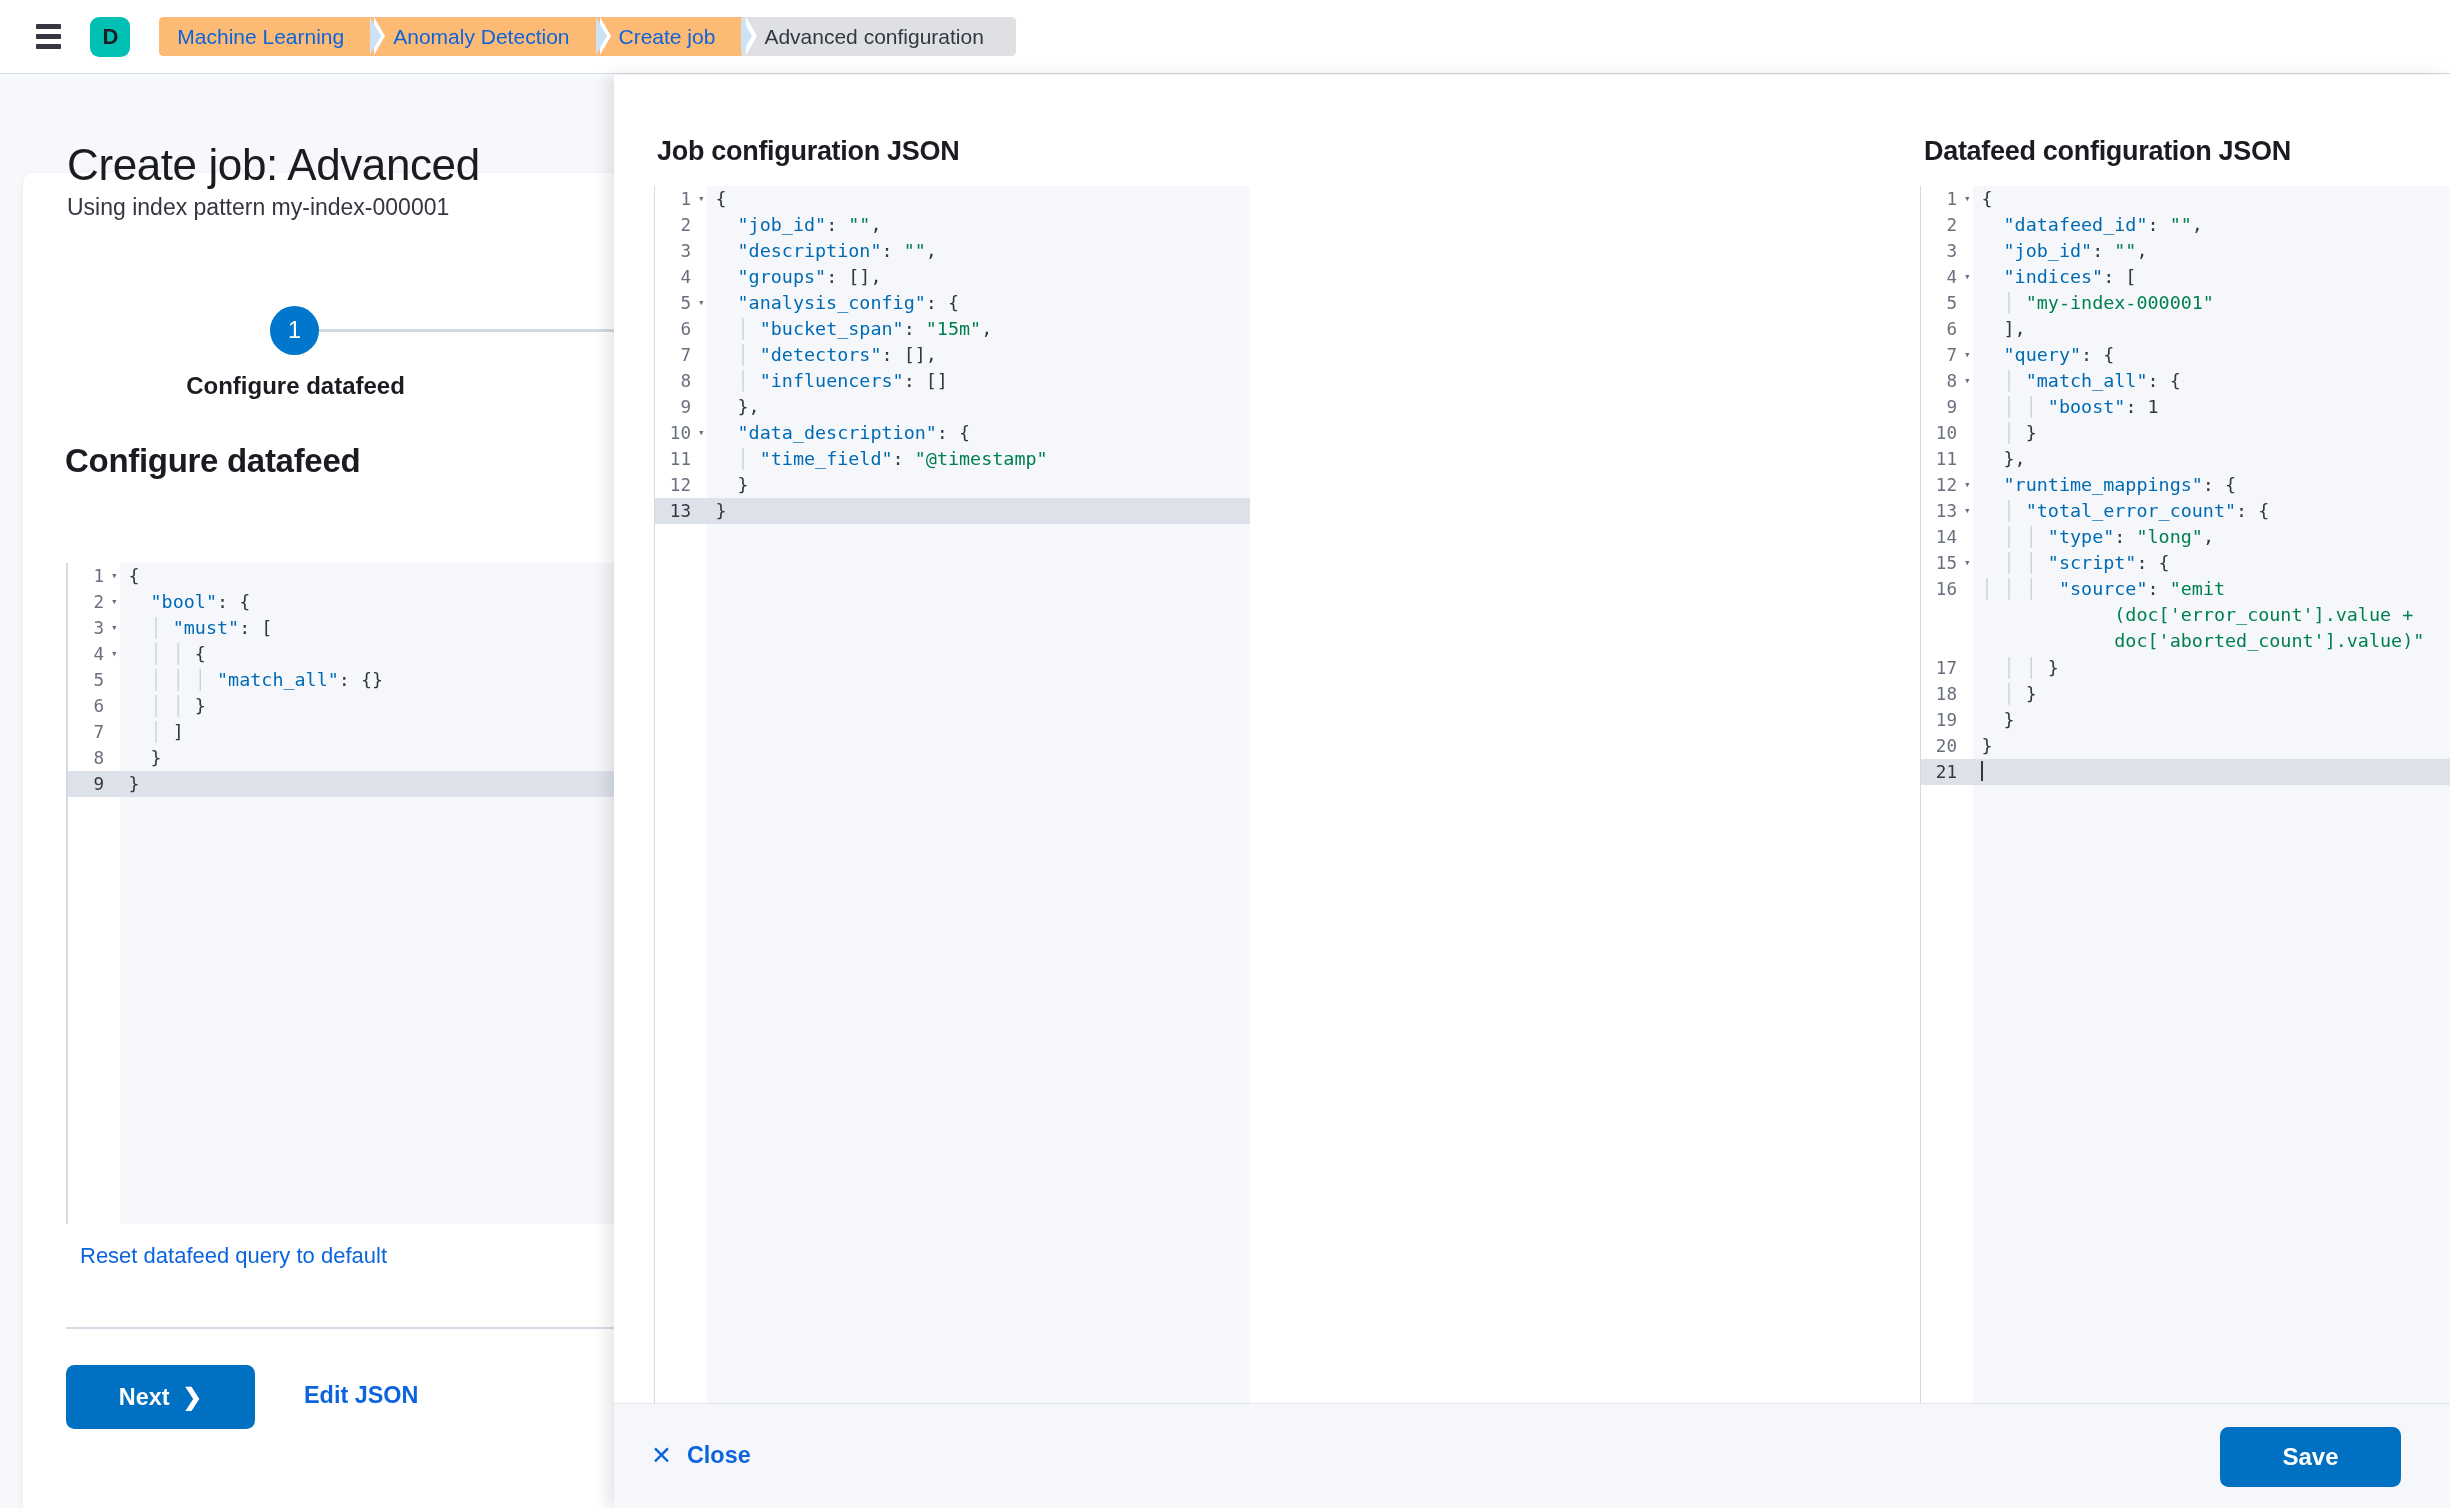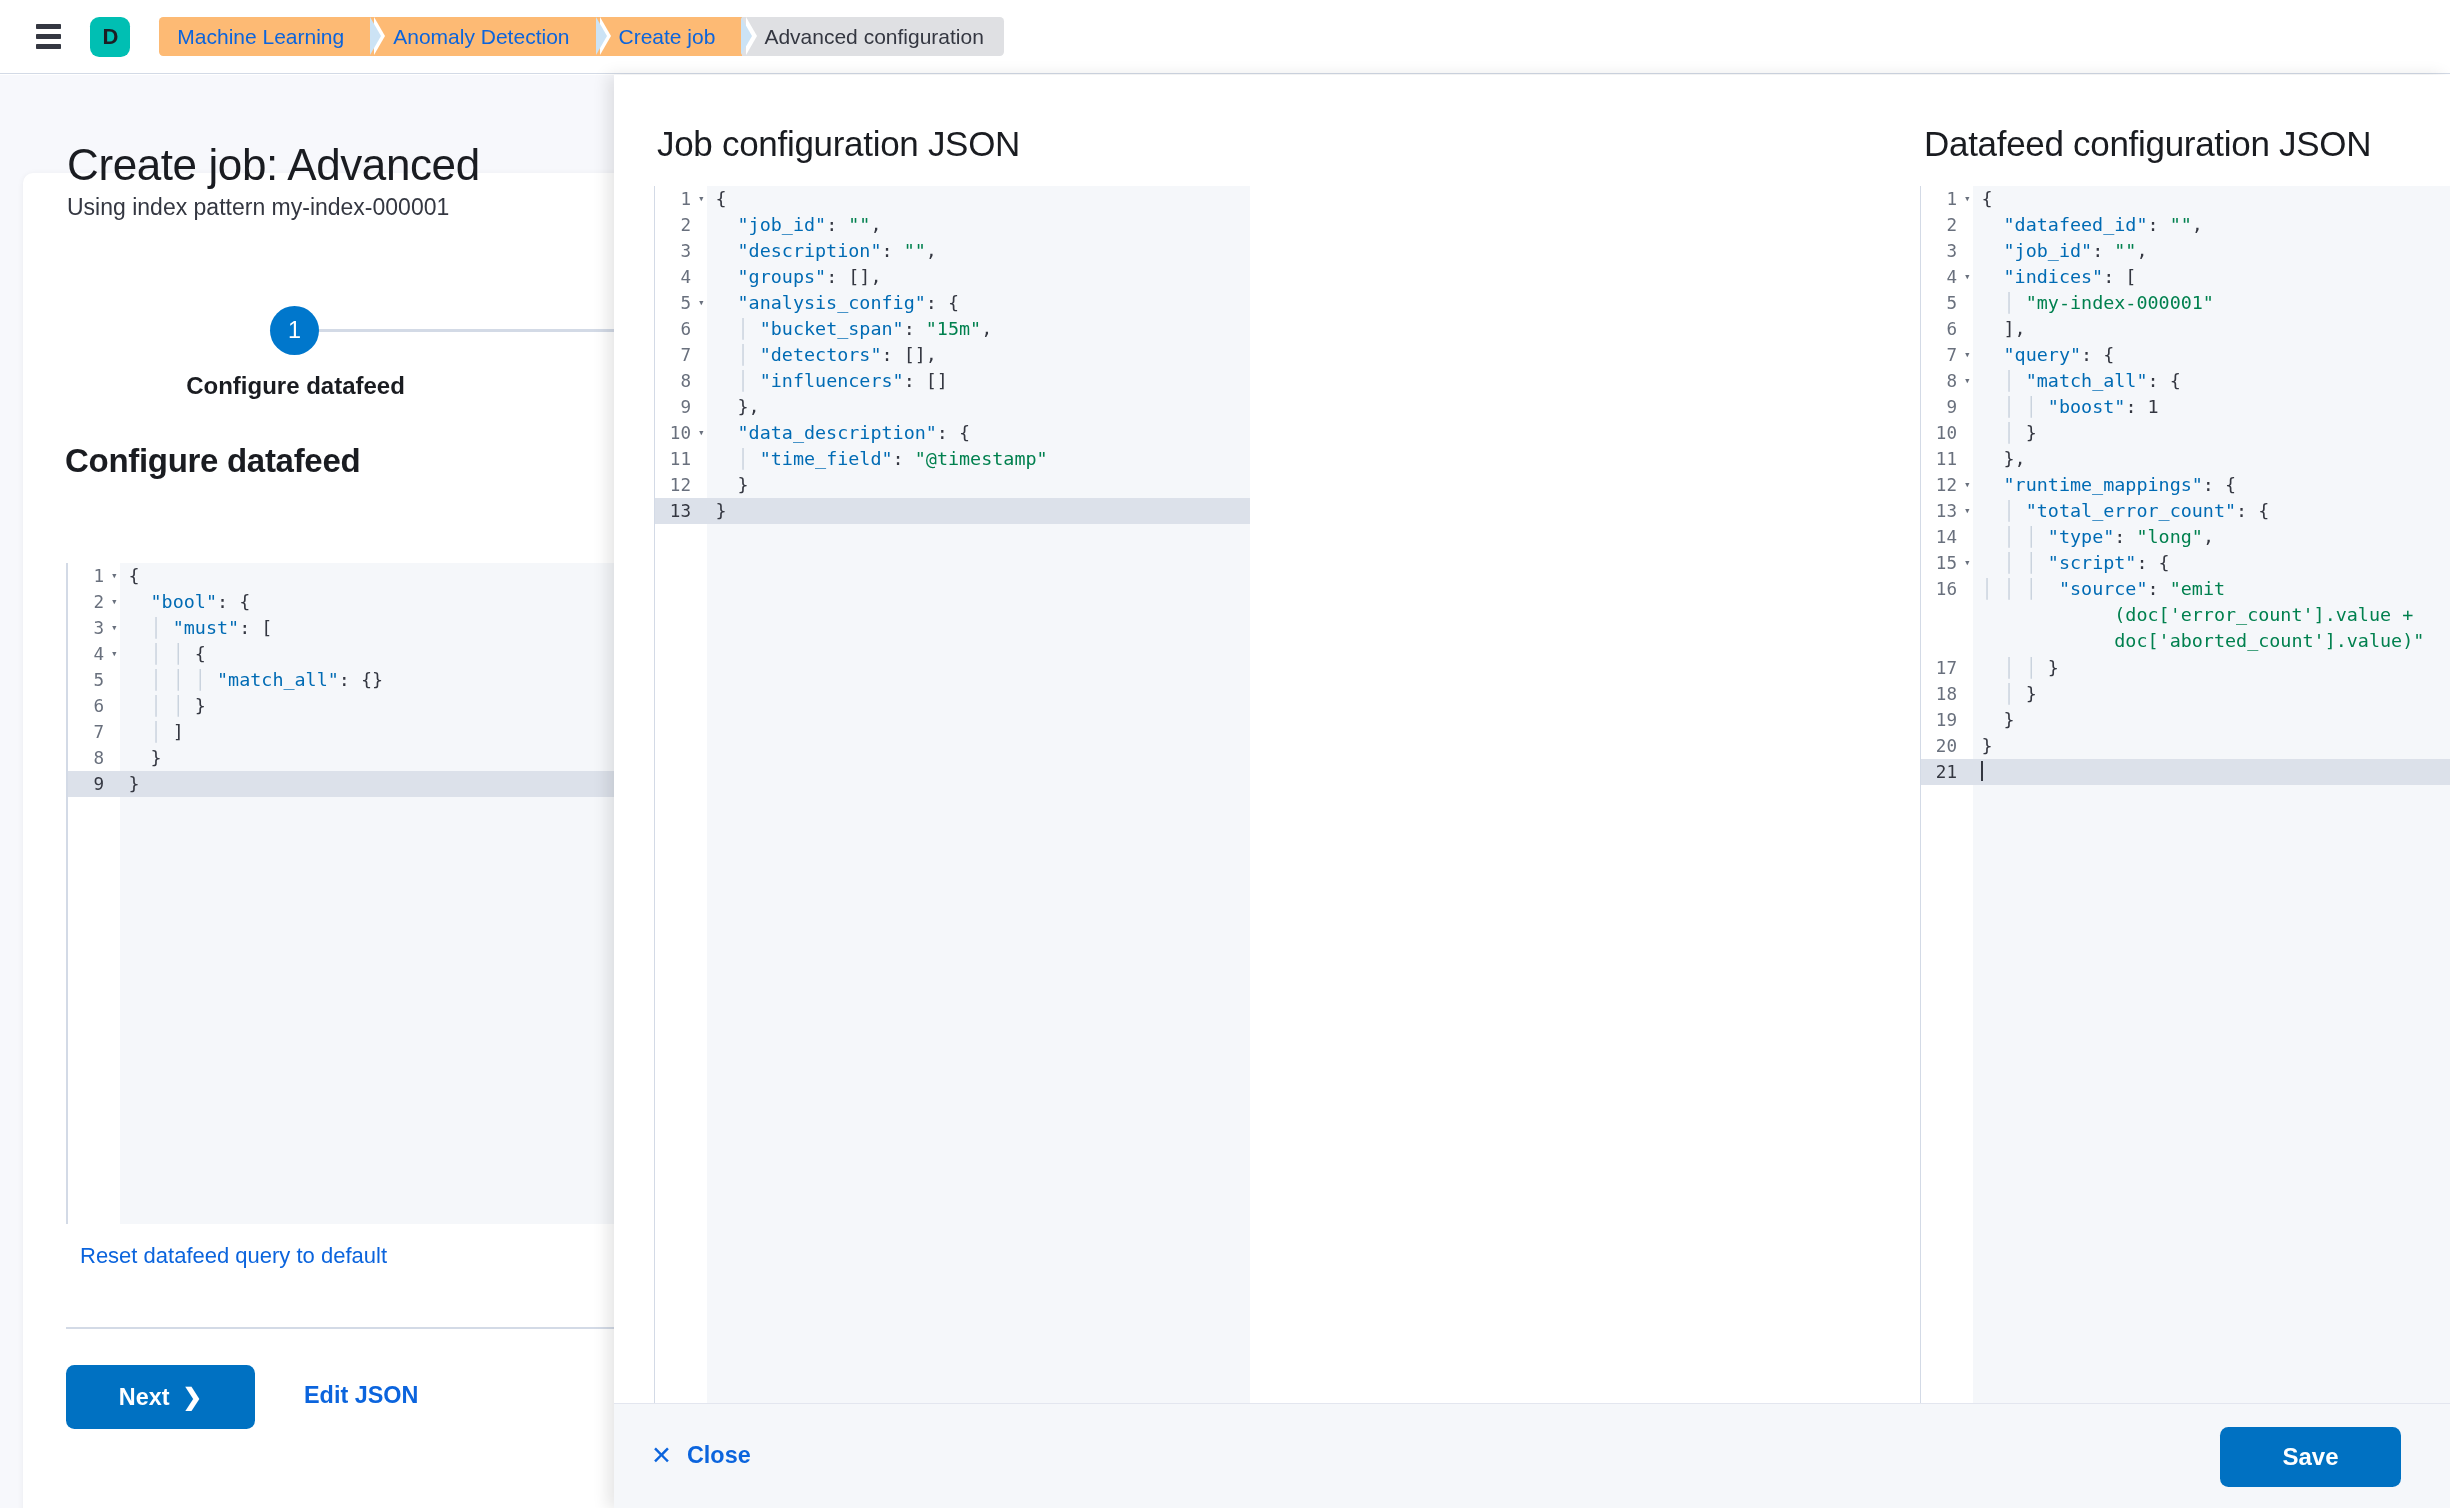--- a/index.html
+++ b/index.html
@@ -33,21 +33,21 @@
   #breadcrumbs {
     margin-left: 28.5px; display: flex; align-items: center; height: 39px;
   }
   .crumb {
     position: relative; height: 39px; display: flex; align-items: center;
     padding: 0 27px 0 22px; font-size: 21px; white-space: nowrap;
     cursor: pointer;
   }
   .crumb.link { background: #fdba74; color: #0B64DD; }
   .crumb.link:first-child { border-radius: 4.2px 0 0 4.2px; padding-left: 18.4px; }
-  .crumb.current { background: #DFE0E3; color: #343741; border-radius: 0 4.2px 4.2px 0; padding-right: 20px; cursor: default;}
+  .crumb.current { background: #DFE0E3; color: #343741; border-radius: 0 4.2px 4.2px 0; padding-right: 32px; cursor: default;}
   .crumb.link::after {
     content: ""; position: absolute; right: -10px; top: 0; width: 0; height: 0;
     border-top: 19px solid transparent; border-bottom: 19px solid transparent;
     border-left: 11px solid #CCE3F5; z-index: 2;
   }
   .crumb.link::before {
     content: ""; position: absolute; right: -14.2px; top: 0; width: 0; height: 0;
     border-top: 19px solid transparent; border-bottom: 19px solid transparent;
     border-left: 11px solid #FFFFFF; z-index: 1;
   }
@@ -122,22 +122,22 @@
   }
 
   
   #flyout {
     position: absolute; left: 614px; top: 75px; width: 1836px; height: 1434px;
     background: #FFFFFF;
     box-shadow: -6.7px 0 15px rgba(0,0,0,0.10);
     overflow: hidden;
   }
   .col-title {
-    position: absolute; font-size: 35px; font-weight: normal;
-    color: #1a1c21; letter-spacing: -0.3px; white-space: nowrap;
+    position: absolute; font-size: 27px; font-weight: bold;
+    color: #1a1c21; letter-spacing: -0.3px; white-space: nowrap; margin-top: 12px;
   }
   #t1 { left: 43px;   top: 49px; }
   #t2 { left: 1310px; top: 49px; }
 
   
   .fcol { position: absolute; top: 111px; height: 1283px; }
   #fcol1 { left: 40px;   width: 596px; }
   #fcol2 { left: 1306px; width: 596px; }
 
   

